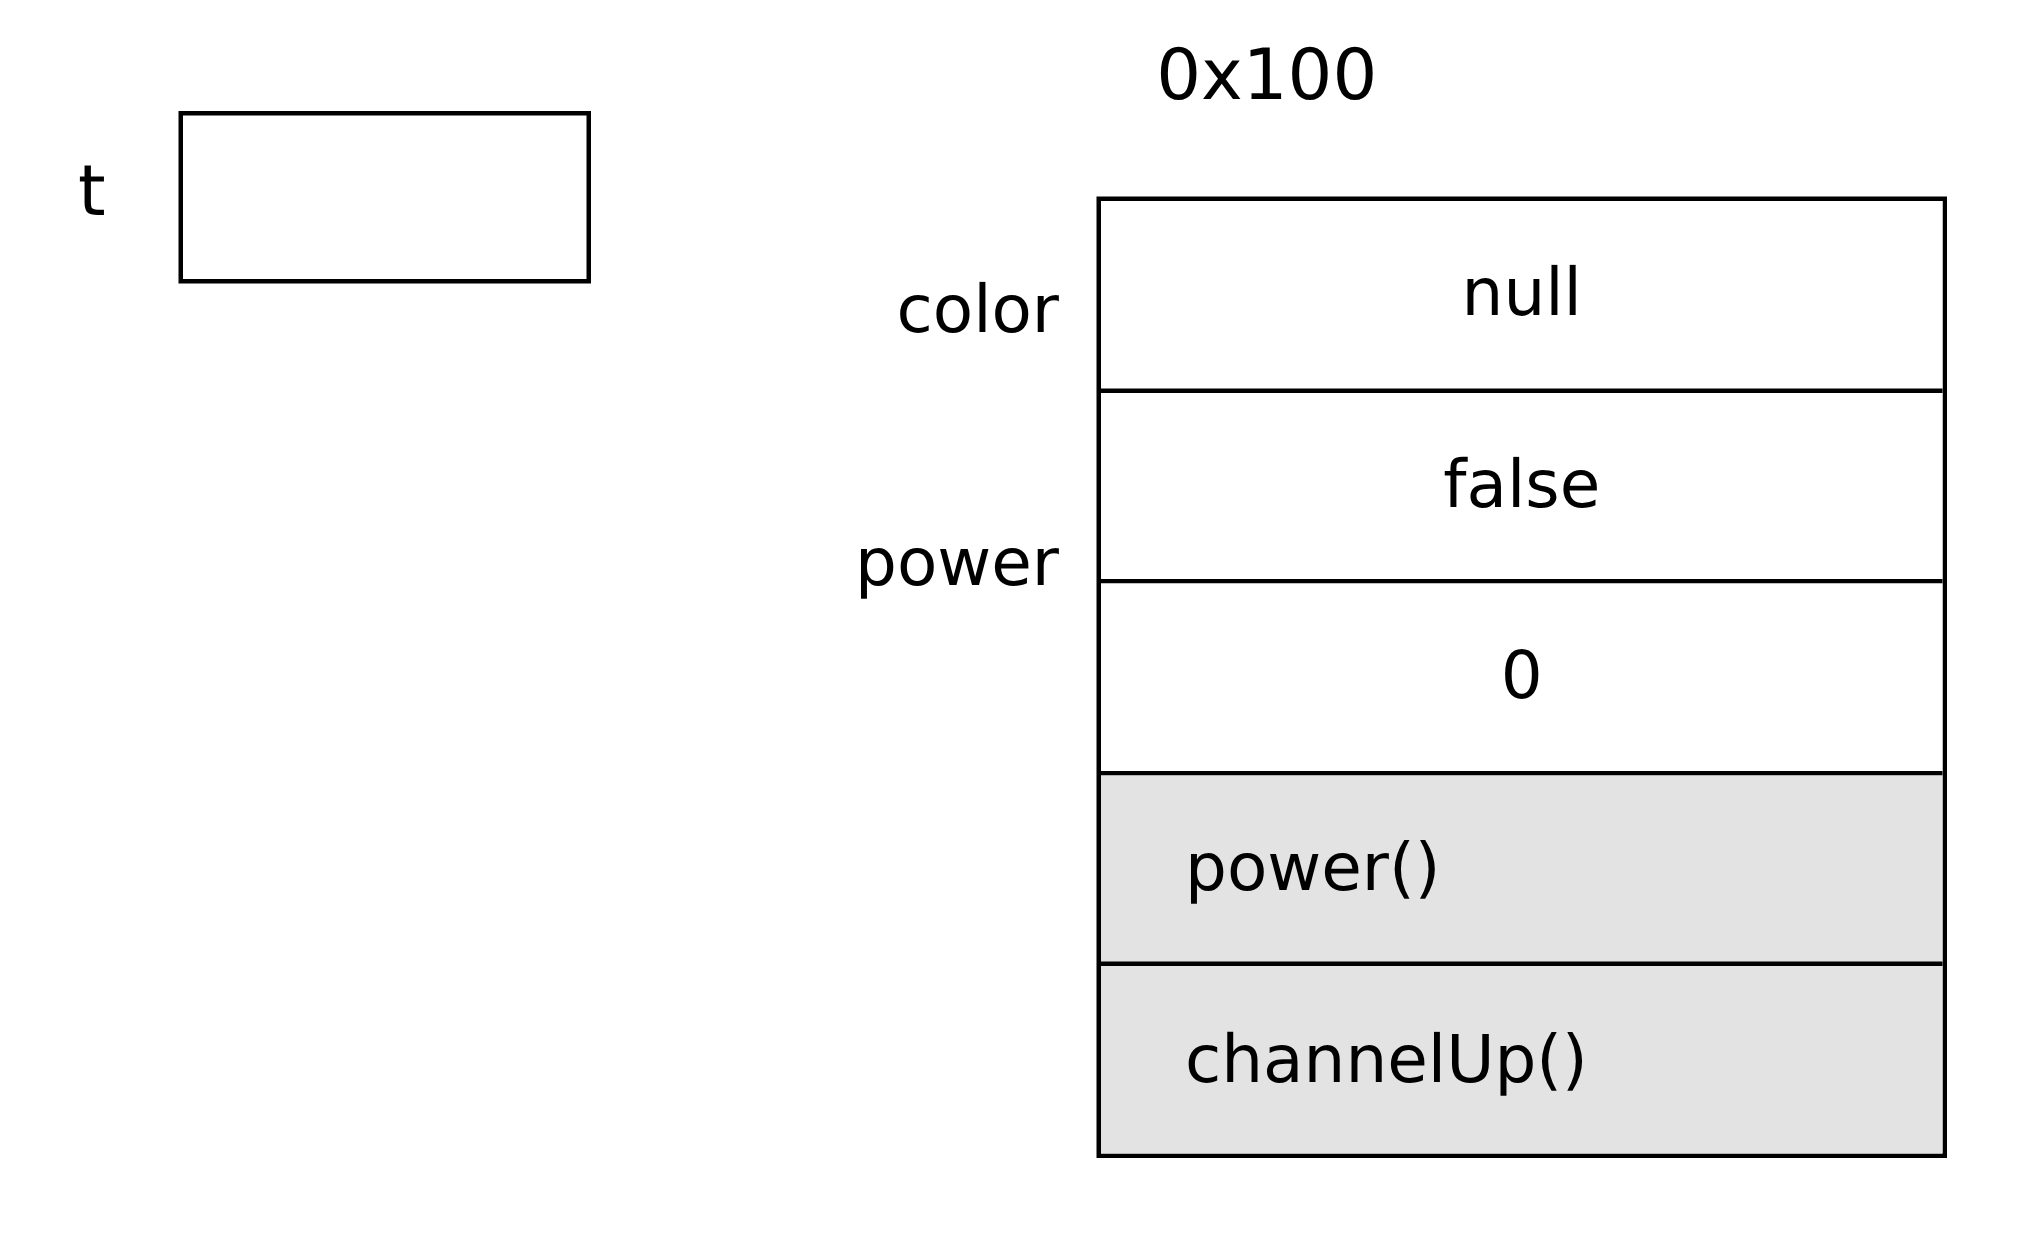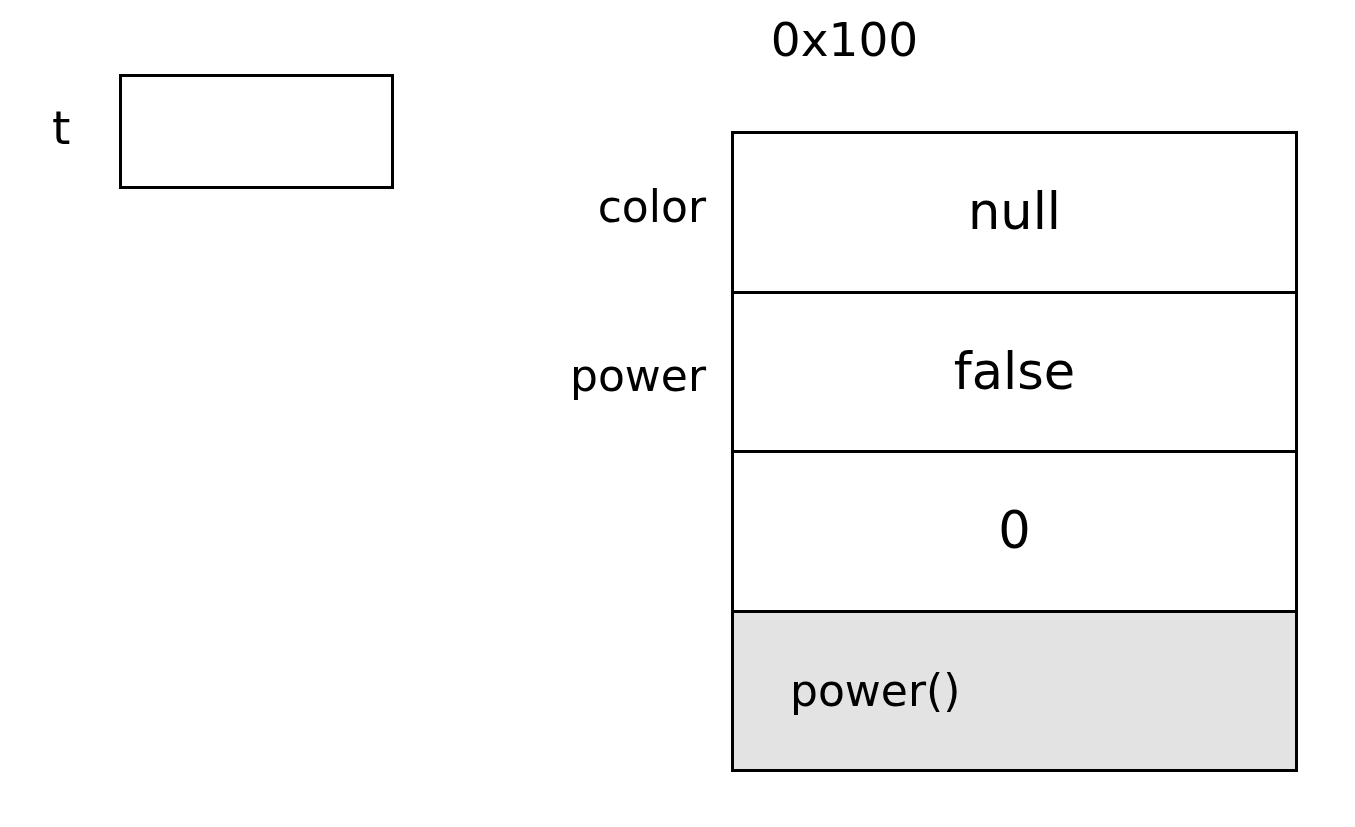--- a/index.html
+++ b/index.html
@@ -57,21 +57,21 @@
   #heap-object {
     position: absolute;
     left: 731px;
     top: 131px;
     width: 567px;
     height: 641px;
   }
   #object-address {
     position: absolute;
     left: 731px;
-    top: 11px;
+    top: 22px;
     width: 227px;
     text-align: center;
     font-size: 47px;
     line-height: 58px;
     white-space: nowrap;
   }
   #object-box {
     position: absolute;
     left: 0;
     top: 0;
@@ -96,21 +96,21 @@
   }
   .field-row {
     background: #ffffff;
     justify-content: center;
   }
   .method-row {
     background: #e3e3e3;
     justify-content: flex-start;
   }
   .field-value {
-    font-size: 51px;
+    font-size: 44px;
     line-height: 50px;
     text-align: center;
     white-space: nowrap;
   }
   .method-label {
     font-size: 44px;
     line-height: 50px;
     padding-left: 56px;
     white-space: nowrap;
   }
@@ -165,16 +165,19 @@
     </div>
 
     <div class="obj-row field-row">
       <span class="field-value">0</span>
     </div>
 
     <div class="obj-row method-row">
       <span class="method-label">power()</span>
     </div>
 
+    <div class="obj-row method-row">
+      <span class="method-label">channelUp()</span>
+    </div>
 
 
   </div>
 </div>
 
 </body></html>

